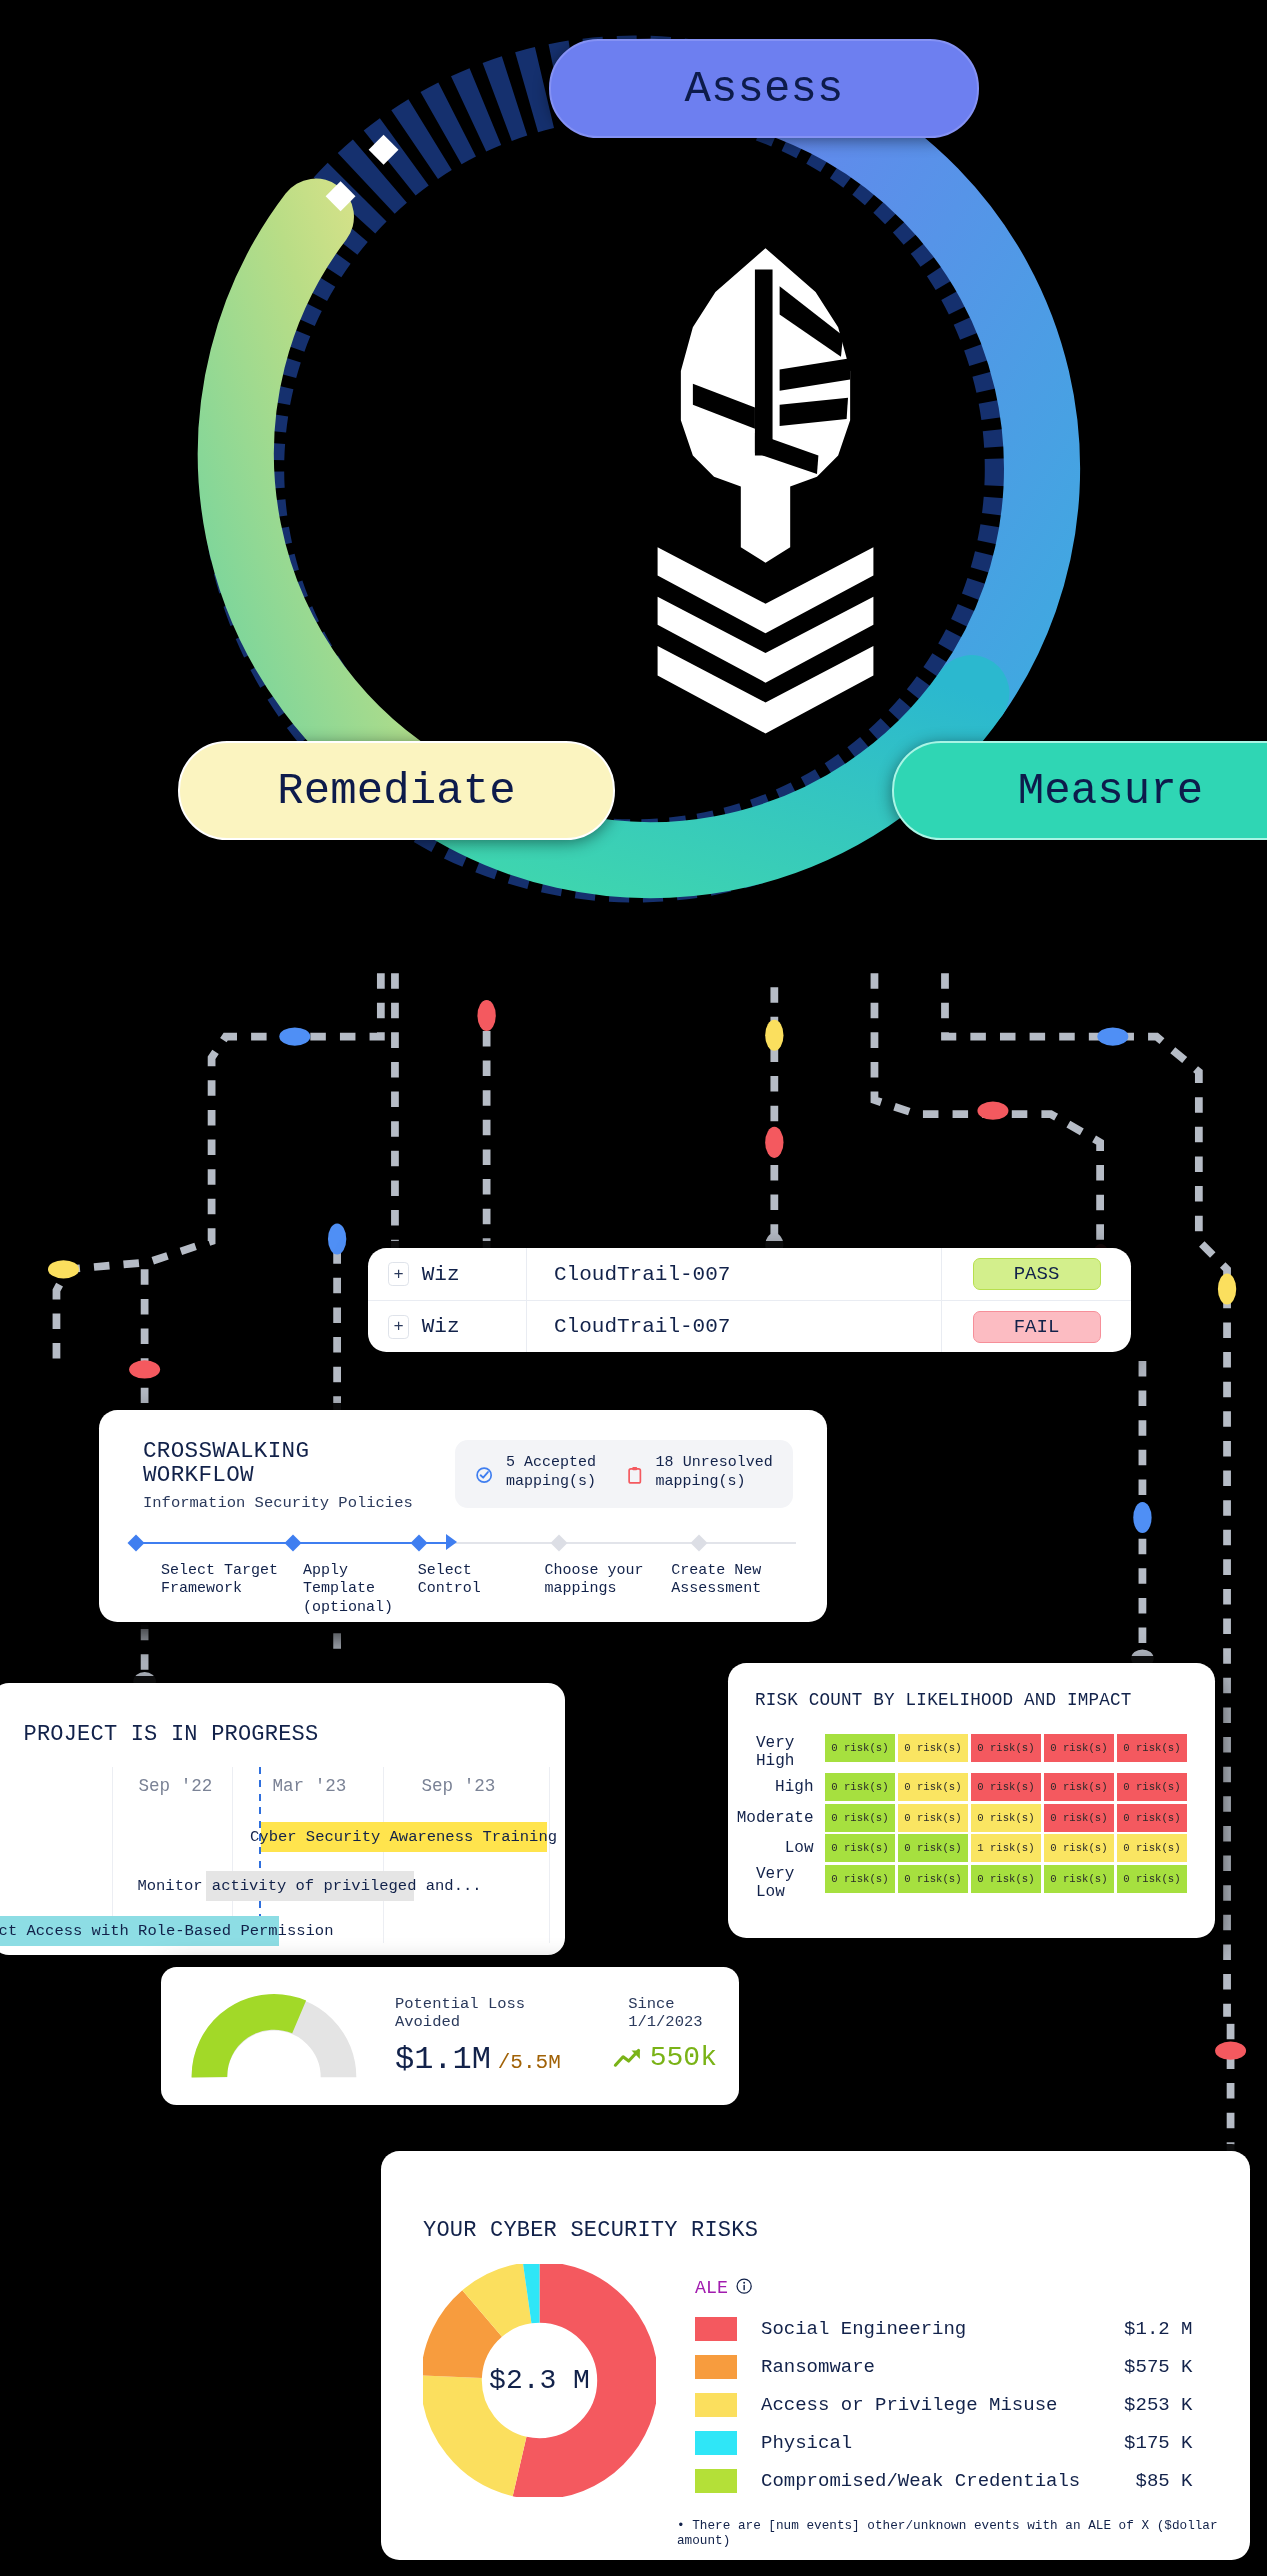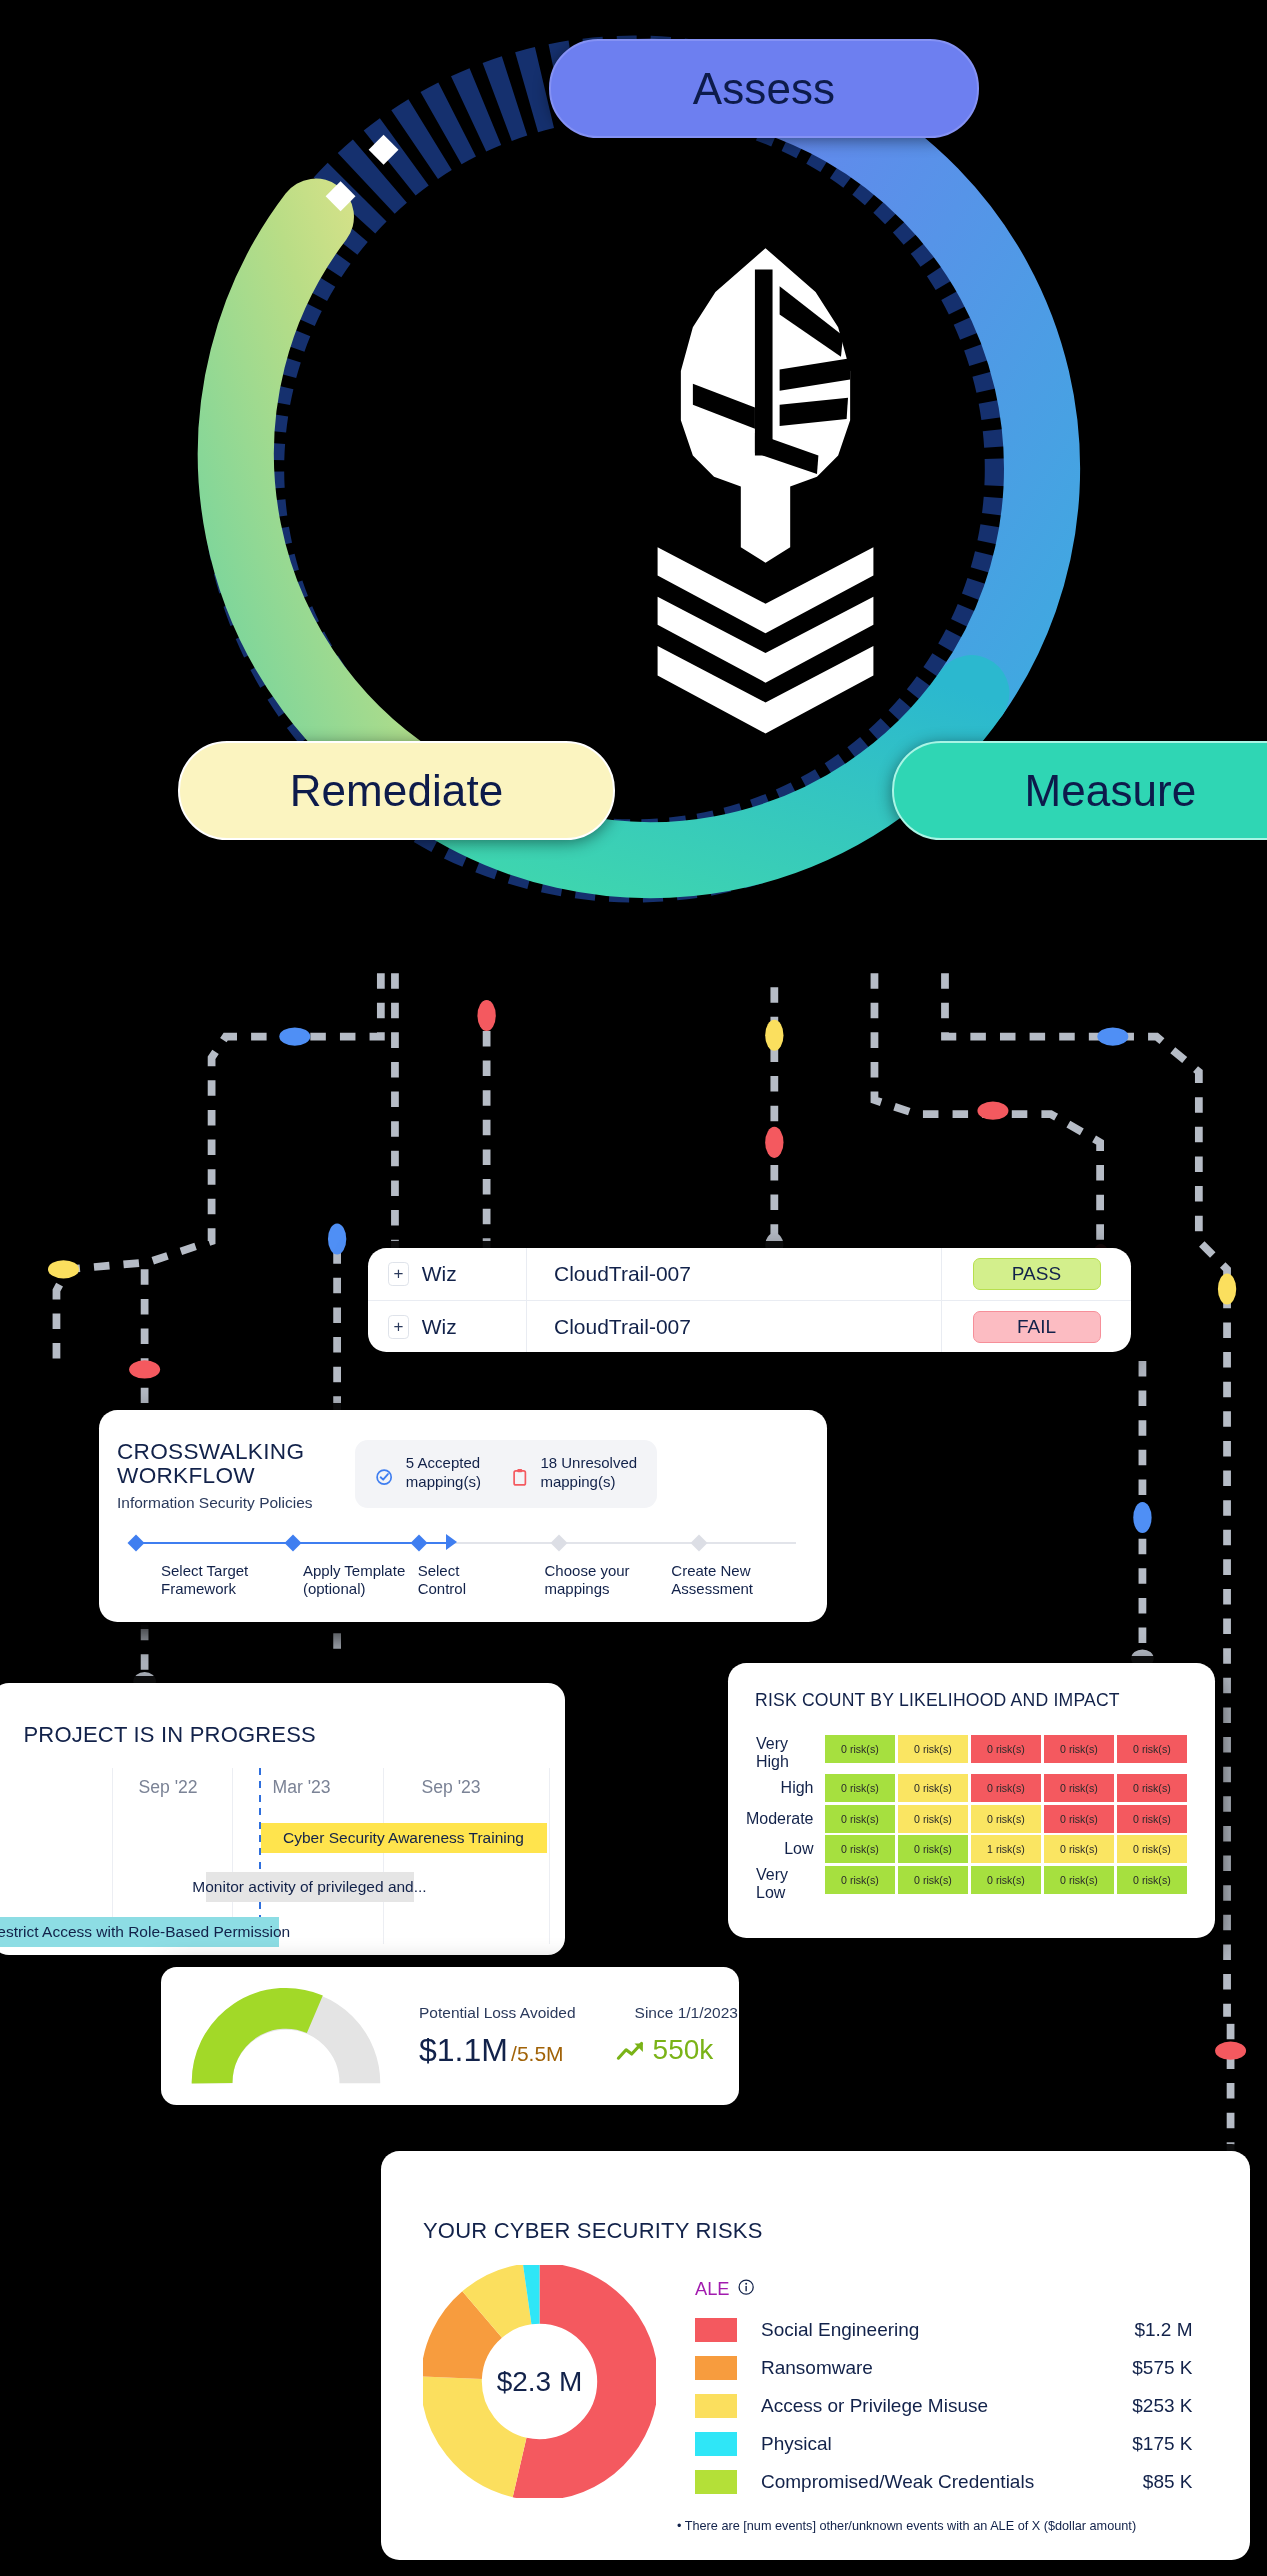--- a/index.html
+++ b/index.html
@@ -2,21 +2,21 @@
 <html style="font-size:11.3px"><head>
 <meta charset="utf-8">
 <style>
   * { box-sizing: border-box; margin: 0; padding: 0; }
   html, body {
     width: 1268px; height: 2576px;
     background: #000000;
     font-family: "Liberation Sans", sans-serif;
     overflow: hidden;
   }
-  #stage { position: relative; width: 1268px; height: 2136px; }
+  #stage { position: relative; width: 1268px; height: 2136px; font-family: Liberation Mono, monospace; }
 
   
   .ring-wrap { position: absolute; left: 127px; top: 32px; width: 1015px; height: 945px; }
   .ring-svg { position: absolute; inset: 0; }
 
   .pill {
     position: absolute;
     display: flex; align-items: center; justify-content: center;
     border-radius: 49px;
     color: #0d1b4b;
@@ -53,21 +53,21 @@
   .wiz-c2 { flex: 1; padding-left: 27px; font-size: 21px; color: #12224a;
             border-right: 0.7px solid #e9ecf2; height: 100%; display:flex; align-items:center; }
   .wiz-c3 { width: 189px; display: flex; align-items: center; justify-content: center; height: 100%; }
   .badge { width: 128px; height: 32px; border-radius: 7px; display: flex; align-items: center;
            justify-content: center; font-size: 19px; color: #12224a; }
   .badge-pass { background: #d3ef8c; border: 1.4px solid #b7df4e; }
   .badge-fail { background: #fcbcc2; border: 1.4px solid #f68f99; }
 
   
   .card-cross { left: 99px; top: 1410px; width: 728px; height: 212px; }
-  .cross-top { display: flex; padding: 30px 31px 0 18px; }
+  .cross-top { display: flex; padding: 30px 31px 0 44px; }
   .cross-head h2 { font-size: 22.6px; color: #12224a; font-weight: 400; line-height: 1.06; letter-spacing: 0.3px; }
   .cross-head .sub { font-size: 15.5px; color: #2b3a5c; margin-top: 6.3px; }
   .mapbox { margin-left: 42px; background: #f3f4f7; border-radius: 12.7px; padding: 14px 20px;
             display: flex; gap: 31px; align-items: flex-start; height: 68px; }
   .mapitem { display: flex; gap: 13px; align-items: flex-end; font-size: 15px; color: #12224a; line-height: 1.25; }
   .mapitem .ic { flex: none; margin-top: 1.4px; }
   .steps { position: relative; margin: 27px 31px 0 31px; }
   .steps .track { position: relative; height: 8.5px; }
   .steps .line-done { position: absolute; left: 4.2px; top: 2.8px; height: 2.1px; width: 47.5%; background: #3f7ef0; }
   .steps .line-rest { position: absolute; left: 47.5%; top: 2.8px; height: 2.1px; right: 0; background: #e2e4ea; }

